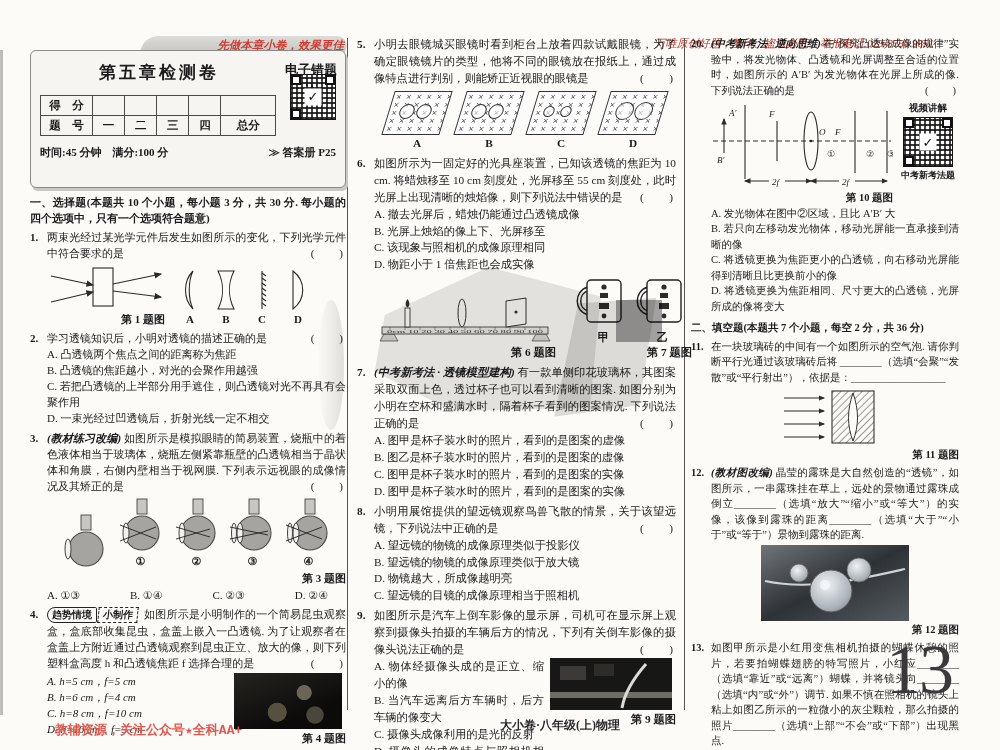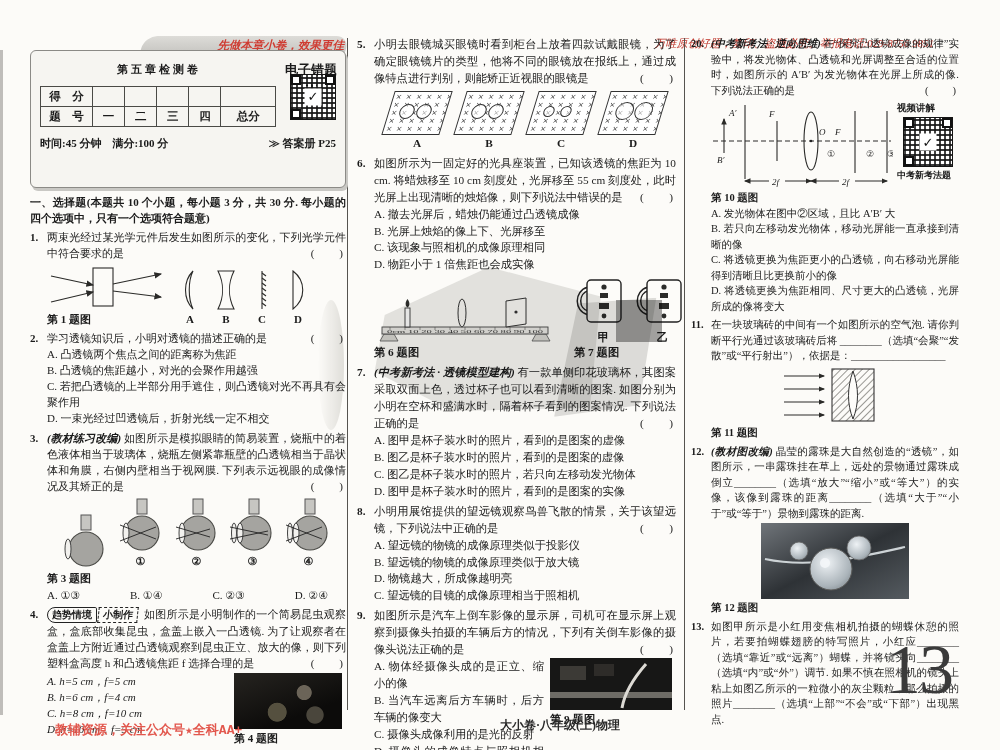--- a/index.html
+++ b/index.html
@@ -36,21 +36,21 @@
   .wm4 { left:318px; top:300px; width:26px; height:130px; opacity:.5;
     background:linear-gradient(90deg,transparent,#c6c5c1); border-radius:50%; }
   
   .col { position:absolute; top:36px; }
   .col-left  { left:30px;  width:316px; font-size:11px;  line-height:1.46; }
   .col-mid   { left:357px; width:319px; font-size:11.3px; line-height:1.5;  }
   .col-right { left:691px; width:268px; font-size:10.5px; line-height:1.48; }
   
   .hbox { position:relative; border:1.5px solid #8b8a86; border-radius:6px; background:#f6f5f1;
     box-shadow:2px 3px 0 #c9c8c4; padding:8px 9px 7px; margin-top:14px; height:138px; }
-  .hbox-title { font-size:11px; font-weight:bold; letter-spacing:3px; text-align:center;
+  .hbox-title { font-size:17px; font-weight:bold; letter-spacing:3px; text-align:center;
     margin-right:58px; margin-top:2px; }
   .hbox-qr-label { position:absolute; right:8px; top:10px; width:52px; text-align:center;
     font-size:13px; font-weight:bold; }
   .score-table { border-collapse:collapse; width:236px; margin-top:9px; }
   .score-table td { border:1px solid #4a4a46; height:20px; text-align:center;
     font-size:11.5px; font-weight:bold; padding:0 2px; }
   .score-table td.wide { width:52px; }
   .hbox-foot { display:flex; justify-content:space-between; margin-top:8px;
     font-size:11px; font-weight:bold;gap:40px; }
   
@@ -70,21 +70,21 @@
   .col-right .q { padding-left:20px; }
   .qn { position:absolute; left:0; top:0; font-weight:bold; }
   .stem { position:relative; text-align:justify; }
   .br { position:absolute; right:2px; bottom:0; letter-spacing:1px; }
   .opt { text-align:justify; }
   .tag { font-style:italic; font-weight:bold; }
   .badge1 { display:inline-block; border:1.2px solid #222; border-radius:9px 2px 2px 9px;
     padding:0 4px; font-weight:bold; font-size:10px; line-height:14px; margin-right:1px; }
   .badge2 { display:inline-block; border:1.2px dashed #222; padding:0 4px; font-weight:bold;
     font-size:10px; line-height:14px; margin-right:3px; transform:skewX(-6deg); }
-  .figcap { text-align:left; font-weight:bold; margin-top:1px; }
+  .figcap { text-align:right; font-weight:bold; margin-top:1px; }
   .figrow { display:flex; align-items:flex-end; }
   .fig-label { text-align:center; font-weight:bold; }
   svg { display:block; }
   .ln { stroke:#2a2a28; fill:none; stroke-width:1.1; }
   
   .news { width:58px; height:44px; border:1.1px solid #333; transform:skewX(-17deg);
     background:#fff; position:relative; overflow:hidden; color:#333; }
   .news::before { content:"× × × × × ×\A× × × × × ×\A× × × × × ×\A× × × × × ×\A× × × × × ×";
     white-space:pre; font-size:7px; line-height:8px; letter-spacing:1px; display:block; padding:1px 2px;
     font-family:"DejaVu Sans",sans-serif; }
@@ -389,21 +389,21 @@
 
     <div class="q">
       <span class="qn">7.</span>
       <p class="stem">
         <span class="tag">(中考新考法 · 透镜模型建构)</span>
         <span>有一款单侧印花玻璃杯，其图案采取双面上色，透过杯子也可以看到清晰的图案. 如图分别为小明在空杯和盛满水时，隔着杯子看到的图案情况. 下列说法正确的是</span>
         <span class="br">(　　)</span>
       </p>
       <div class="opt">A. 图甲是杯子装水时的照片，看到的是图案的虚像</div>
       <div class="opt">B. 图乙是杯子装水时的照片，看到的是图案的虚像</div>
-      <div class="opt">C. 图乙是杯子装水时的照片，若只向左移动发光物体</div>
+      <div class="opt">C. 图甲是杯子装水时的照片，看到的是图案的实像</div>
       <div class="opt">D. 图甲是杯子装水时的照片，看到的是图案的实像</div>
     </div>
 
     <div class="q">
       <span class="qn">8.</span>
       <p class="stem">
         <span>小明用展馆提供的望远镜观察鸟兽飞散的情景，关于该望远镜，下列说法中正确的是</span>
         <span class="br">(　　)</span>
       </p>
       <div class="opt">A. 望远镜的物镜的成像原理类似于投影仪</div>
@@ -476,37 +476,38 @@
             <text x="176" y="56" font-size="9" fill="#1a1a1a">③</text>
             <line x1="34" y1="80" x2="100" y2="80" class="ln" stroke-width="0.9" marker-start="url(#m10)" marker-end="url(#m10)"></line>
             <line x1="100" y1="80" x2="176" y2="80" class="ln" stroke-width="0.9" marker-start="url(#m10)" marker-end="url(#m10)"></line>
             <rect x="58" y="74" width="16" height="11" fill="#fcfbf8"></rect>
             <rect x="128" y="74" width="16" height="11" fill="#fcfbf8"></rect>
             <text x="61" y="84" font-size="9" font-style="italic" fill="#1a1a1a">2f</text>
             <text x="131" y="84" font-size="9" font-style="italic" fill="#1a1a1a">2f</text>
           </svg>
           <div class="figcap">第 10 题图</div>
         </div>
-        <div style="width:62px; text-align:left;">
+        <div style="width:62px; text-align:center;">
           <div style="font-size:9.5px; font-weight:bold;">视频讲解</div>
           <div class="qr" style="width:50px; height:50px; margin:2px auto;">
             <span class="eye e1"></span>
             <span class="eye e2"></span>
             <span class="eye e3"></span>
             <span class="check">✓</span>
           </div>
           <div style="font-size:9px; font-weight:bold;">中考新考法题</div>
         </div>
       </div>
       <div class="opt">A. 发光物体在图中②区域，且比 A′B′ 大</div>
       <div class="opt">B. 若只向左移动发光物体，移动光屏能一直承接到清晰的像</div>
       <div class="opt">C. 将透镜更换为焦距更小的凸透镜，向右移动光屏能得到清晰且比更换前小的像</div>
       <div class="opt">D. 将透镜更换为焦距相同、尺寸更大的凸透镜，光屏所成的像将变大</div>
     </div>
 
+    <div class="sec">二、填空题(本题共 7 个小题，每空 2 分，共 36 分)</div>
 
     <div class="q">
       <span class="qn">11.</span>
       <p class="stem">
         <span>在一块玻璃砖的中间有一个如图所示的空气泡. 请你判断平行光通过该玻璃砖后将 ________（选填“会聚”“发散”或“平行射出”），依据是：__________________</span>
       </p>
       <div style="text-align:center; margin-top:2px;">
         <svg width="110" height="58" viewBox="0 0 110 58" style="margin:0 auto;">
           <defs>
             <marker id="m11" markerWidth="7" markerHeight="7" refX="5" refY="2.5" orient="auto">

